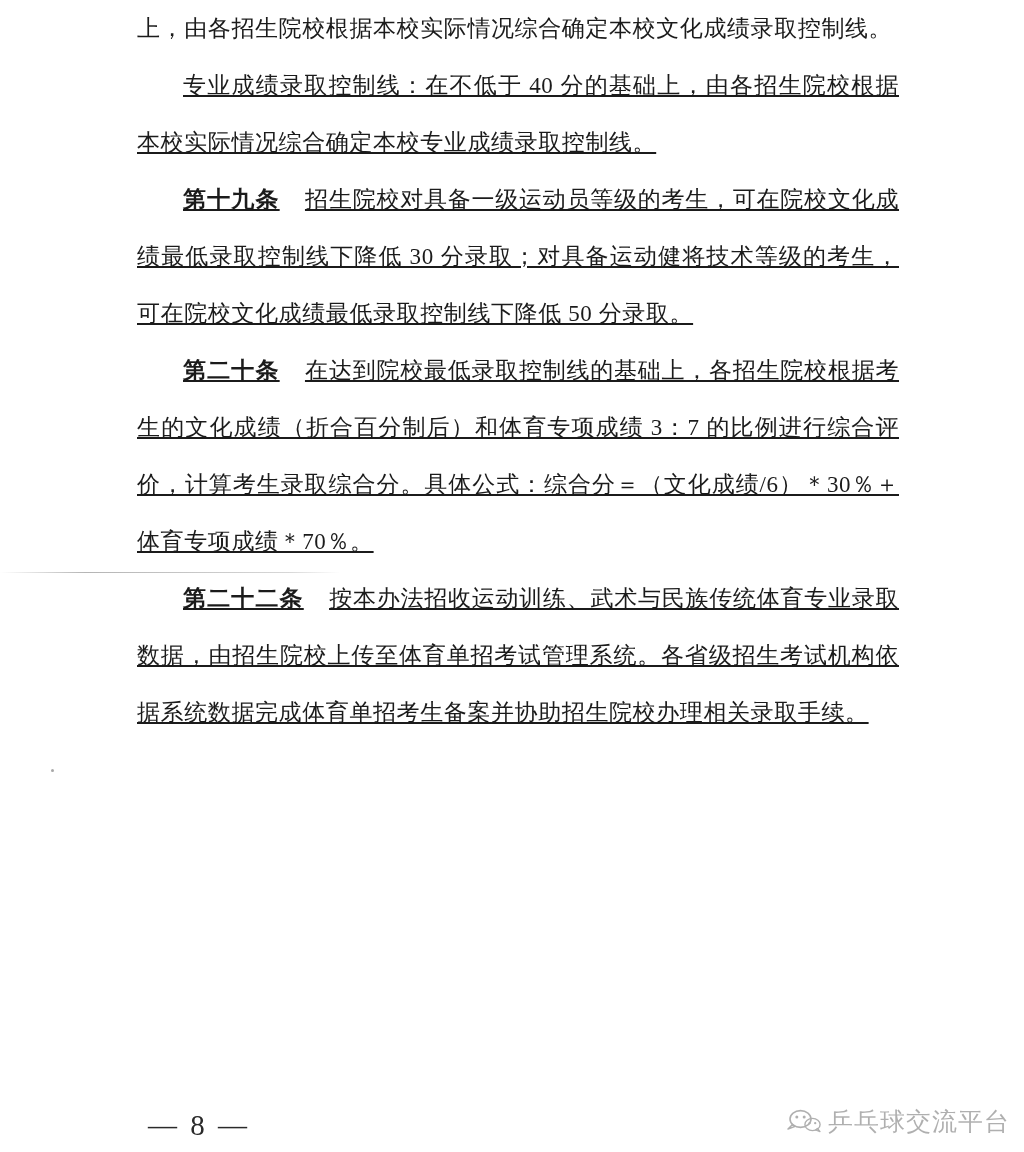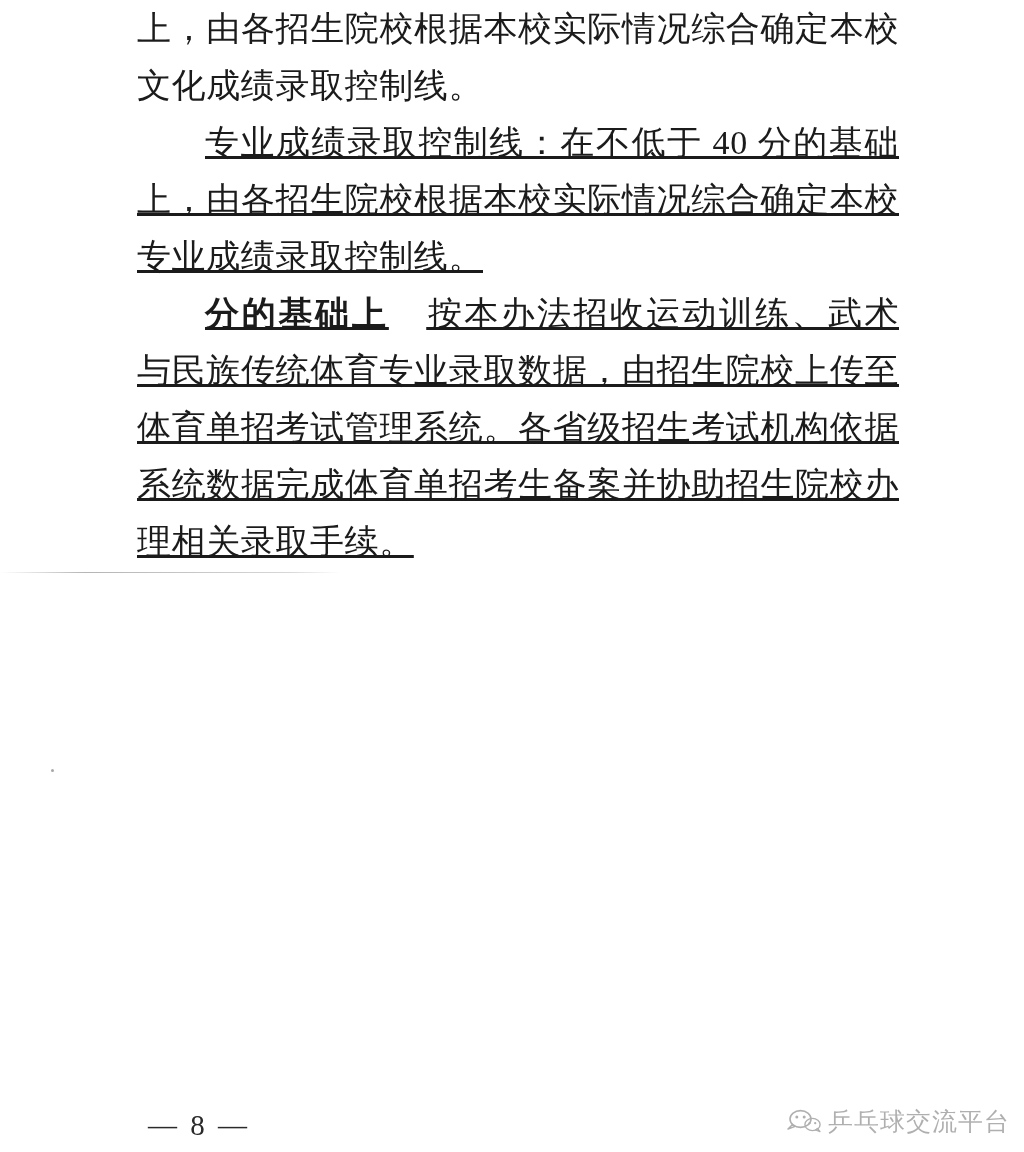--- a/index.html
+++ b/index.html
@@ -39,21 +39,21 @@
 
   #textcol {
     position: absolute;
     left: 137px;
     top: 0px;
     width: 762px;
   }
 
   p.para {
     margin: 0;
-    font-size: 34px;
+    font-size: 23px;
     line-height: 57px;
     color: #1b1b1b;
     text-align: justify;
     text-justify: inter-ideograph;
     letter-spacing: 0.6px;
     word-break: break-all;
   }
   p.indent { text-indent: 2em; text-decoration: underline; }
   p.first  { text-indent: 0; }
 
@@ -106,24 +106,26 @@
   <div id="scanline"></div>
   <div id="speck"></div>
 
   <div id="textcol">
 
     <p class="para first"><span>上，由各招生院校根据本校实际情况综合确定本校文化成绩录取控制线。</span></p>
 
     <p class="para indent"><span>专业成绩录取控制线：在不低于 40 分的基础上，由各招生院校根据本校实际情况综合确定本校专业成绩录取控制线。</span></p>
 
 
+    <p class="para indent"><span class="art">第十九条</span><span class="gap"></span><span>招生院校对具备一级运动员等级的考生，可在院校文化成绩最低录取控制线下降低 30 分录取；对具备运动健将技术等级的考生，可在院校文化成绩最低录取控制线下降低 50 分录取。</span></p>
+
+    <p class="para indent"><span class="art">第二十条</span><span class="gap"></span><span>在达到院校最低录取控制线的基础上，各招生院校根据考生的文化成绩（折合百分制后）和体育专项成绩 3：7 的比例进行综合评价，计算考生录取综合分。具体公式：综合分＝（文化成绩/6）＊30％＋体育专项成绩＊70％。</span></p>
 
 
-
-    <p class="para indent"><span class="art">分的基础上</span><span class="gap"></span><span>按本办法招收运动训练、武术与民族传统体育专业录取数据，由招生院校上传至体育单招考试管理系统。各省级招生考试机构依据系统数据完成体育单招考生备案并协助招生院校办理相关录取手续。</span></p>
+    <p class="para indent"><span class="art">第二十二条</span><span class="gap"></span><span>按本办法招收运动训练、武术与民族传统体育专业录取数据，由招生院校上传至体育单招考试管理系统。各省级招生考试机构依据系统数据完成体育单招考生备案并协助招生院校办理相关录取手续。</span></p>
 
   </div>
 
   <div id="pagenum">— 8 —</div>
 
   <div id="watermark">
     <span>
       <svg width="34" height="26" viewBox="0 0 34 26" aria-hidden="true">
         <ellipse cx="13.5" cy="11" rx="10.5" ry="8.4" fill="none" stroke="#3a3a3a" stroke-width="1.6"></ellipse>
         <path d="M5.5 16.5 L1 21 L7.5 18.6 Z" fill="none" stroke="#3a3a3a" stroke-width="1.5" stroke-linejoin="round"></path>

